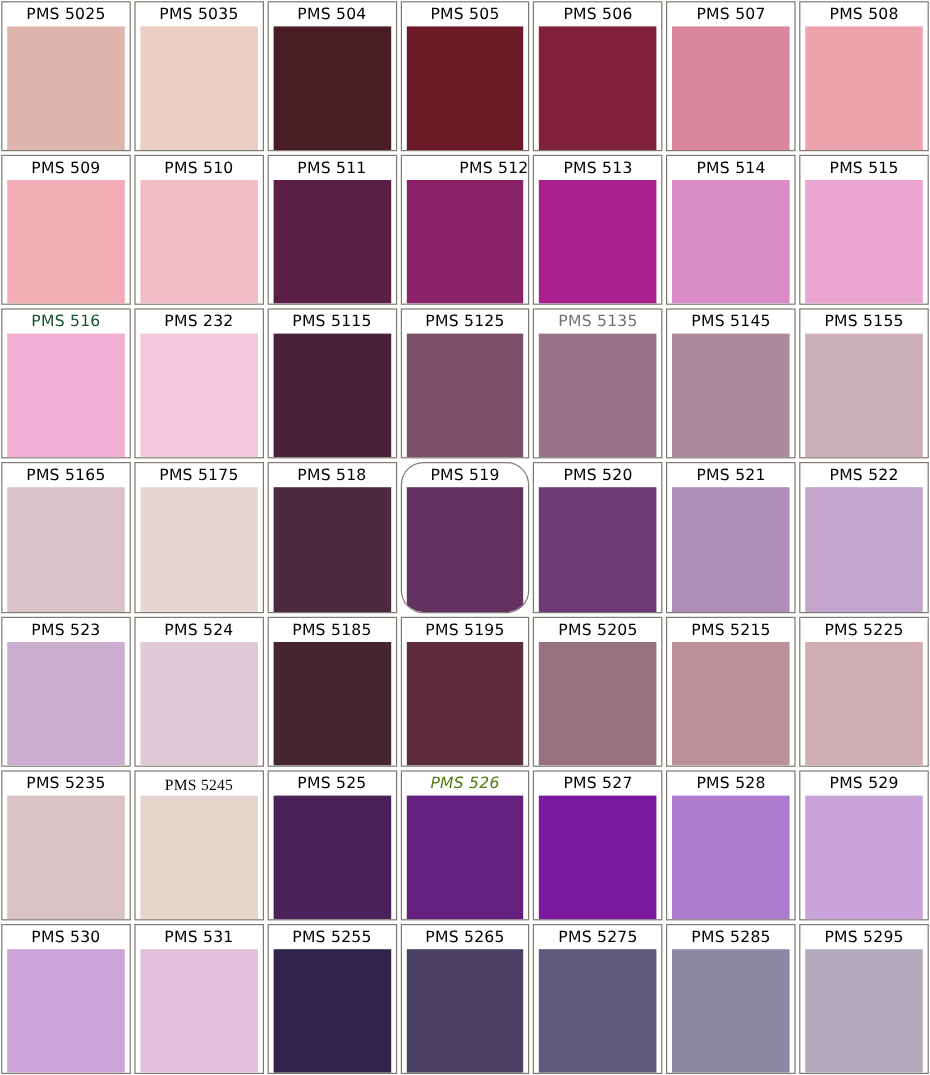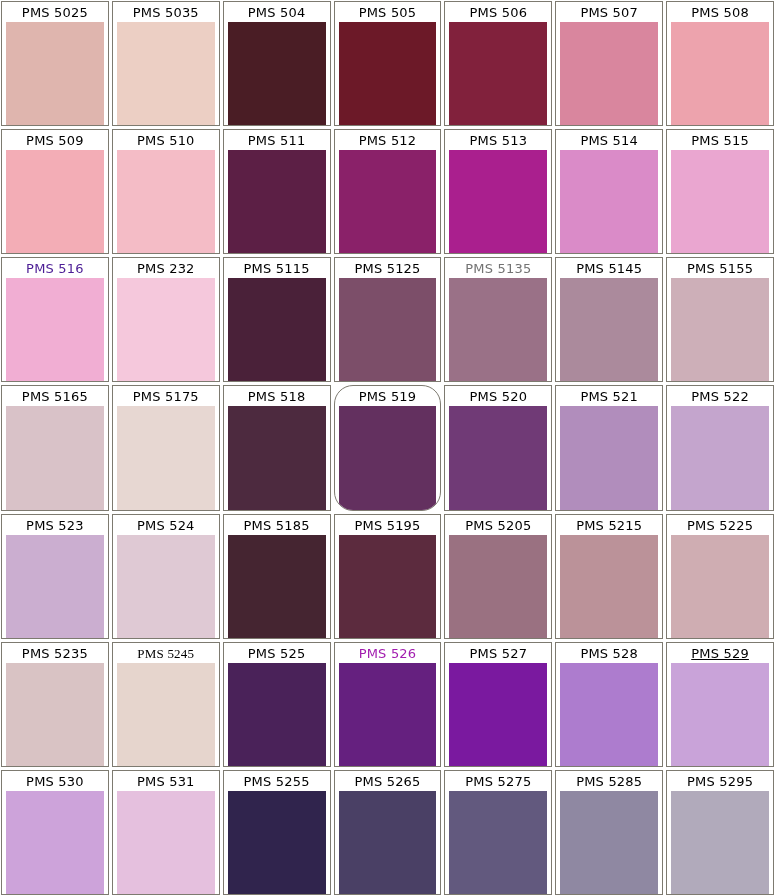--- a/index.html
+++ b/index.html
@@ -89,37 +89,37 @@
     </div>
     <div class="swatch-cell" style="border-color: rgb(125, 122, 112);">
       <div class="swatch-label" style="color: rgb(0, 0, 0);">PMS 510</div>
       <div class="swatch-color" style="background: rgb(244, 188, 198);"></div>
     </div>
     <div class="swatch-cell" style="border-color: rgb(125, 122, 112);">
       <div class="swatch-label" style="color: rgb(0, 0, 0);">PMS 511</div>
       <div class="swatch-color" style="background: rgb(92, 31, 69);"></div>
     </div>
     <div class="swatch-cell" style="border-color: rgb(125, 122, 112);">
-      <div class="swatch-label" style="color: rgb(0, 0, 0);">PMS 512</div>
+      <div class="swatch-label" style="color: rgb(0, 0, 0); text-align: right;">PMS 512</div>
       <div class="swatch-color" style="background: rgb(138, 33, 105);"></div>
     </div>
     <div class="swatch-cell" style="border-color: rgb(125, 122, 112);">
       <div class="swatch-label" style="color: rgb(0, 0, 0);">PMS 513</div>
       <div class="swatch-color" style="background: rgb(170, 31, 142);"></div>
     </div>
     <div class="swatch-cell" style="border-color: rgb(125, 122, 112);">
       <div class="swatch-label" style="color: rgb(0, 0, 0);">PMS 514</div>
       <div class="swatch-color" style="background: rgb(218, 139, 200);"></div>
     </div>
     <div class="swatch-cell" style="border-color: rgb(125, 122, 112);">
       <div class="swatch-label" style="color: rgb(0, 0, 0);">PMS 515</div>
       <div class="swatch-color" style="background: rgb(234, 166, 208);"></div>
     </div>
     <div class="swatch-cell" style="border-color: rgb(125, 122, 112);">
-      <div class="swatch-label" style="color: #4c1d95;">PMS 516</div>
+      <div class="swatch-label" style="color: #14532d;">PMS 516</div>
       <div class="swatch-color" style="background: rgb(241, 174, 211);"></div>
     </div>
     <div class="swatch-cell" style="border-color: rgb(125, 122, 112);">
       <div class="swatch-label" style="color: rgb(0, 0, 0);">PMS 232</div>
       <div class="swatch-color" style="background: rgb(245, 200, 220);"></div>
     </div>
     <div class="swatch-cell" style="border-color: rgb(125, 122, 112);">
       <div class="swatch-label" style="color: rgb(0, 0, 0);">PMS 5115</div>
       <div class="swatch-color" style="background: rgb(74, 33, 57);"></div>
     </div>
@@ -201,32 +201,32 @@
     </div>
     <div class="swatch-cell" style="border-color: rgb(125, 122, 112);">
       <div class="swatch-label" style="color: rgb(0, 0, 0); font-family: Liberation Serif, serif;">PMS 5245</div>
       <div class="swatch-color" style="background: rgb(230, 213, 205);"></div>
     </div>
     <div class="swatch-cell" style="border-color: rgb(125, 122, 112);">
       <div class="swatch-label" style="color: rgb(0, 0, 0);">PMS 525</div>
       <div class="swatch-color" style="background: rgb(74, 34, 89);"></div>
     </div>
     <div class="swatch-cell" style="border-color: rgb(125, 122, 112);">
-      <div class="swatch-label" style="color: #a21caf;">PMS 526</div>
+      <div class="swatch-label" style="color: #4d7c0f; font-style: italic;">PMS 526</div>
       <div class="swatch-color" style="background: rgb(101, 32, 127);"></div>
     </div>
     <div class="swatch-cell" style="border-color: rgb(125, 122, 112);">
       <div class="swatch-label" style="color: rgb(0, 0, 0);">PMS 527</div>
       <div class="swatch-color" style="background: rgb(122, 25, 159);"></div>
     </div>
     <div class="swatch-cell" style="border-color: rgb(125, 122, 112);">
       <div class="swatch-label" style="color: rgb(0, 0, 0);">PMS 528</div>
       <div class="swatch-color" style="background: rgb(173, 124, 206);"></div>
     </div>
-    <div class="swatch-cell" style="border-color: rgb(125, 122, 112); text-decoration: underline;">
+    <div class="swatch-cell" style="border-color: rgb(125, 122, 112);">
       <div class="swatch-label" style="color: rgb(0, 0, 0);">PMS 529</div>
       <div class="swatch-color" style="background: rgb(201, 163, 217);"></div>
     </div>
     <div class="swatch-cell" style="border-color: rgb(125, 122, 112);">
       <div class="swatch-label" style="color: rgb(0, 0, 0);">PMS 530</div>
       <div class="swatch-color" style="background: rgb(205, 163, 218);"></div>
     </div>
     <div class="swatch-cell" style="border-color: rgb(125, 122, 112);">
       <div class="swatch-label" style="color: rgb(0, 0, 0);">PMS 531</div>
       <div class="swatch-color" style="background: rgb(229, 192, 222);"></div>

